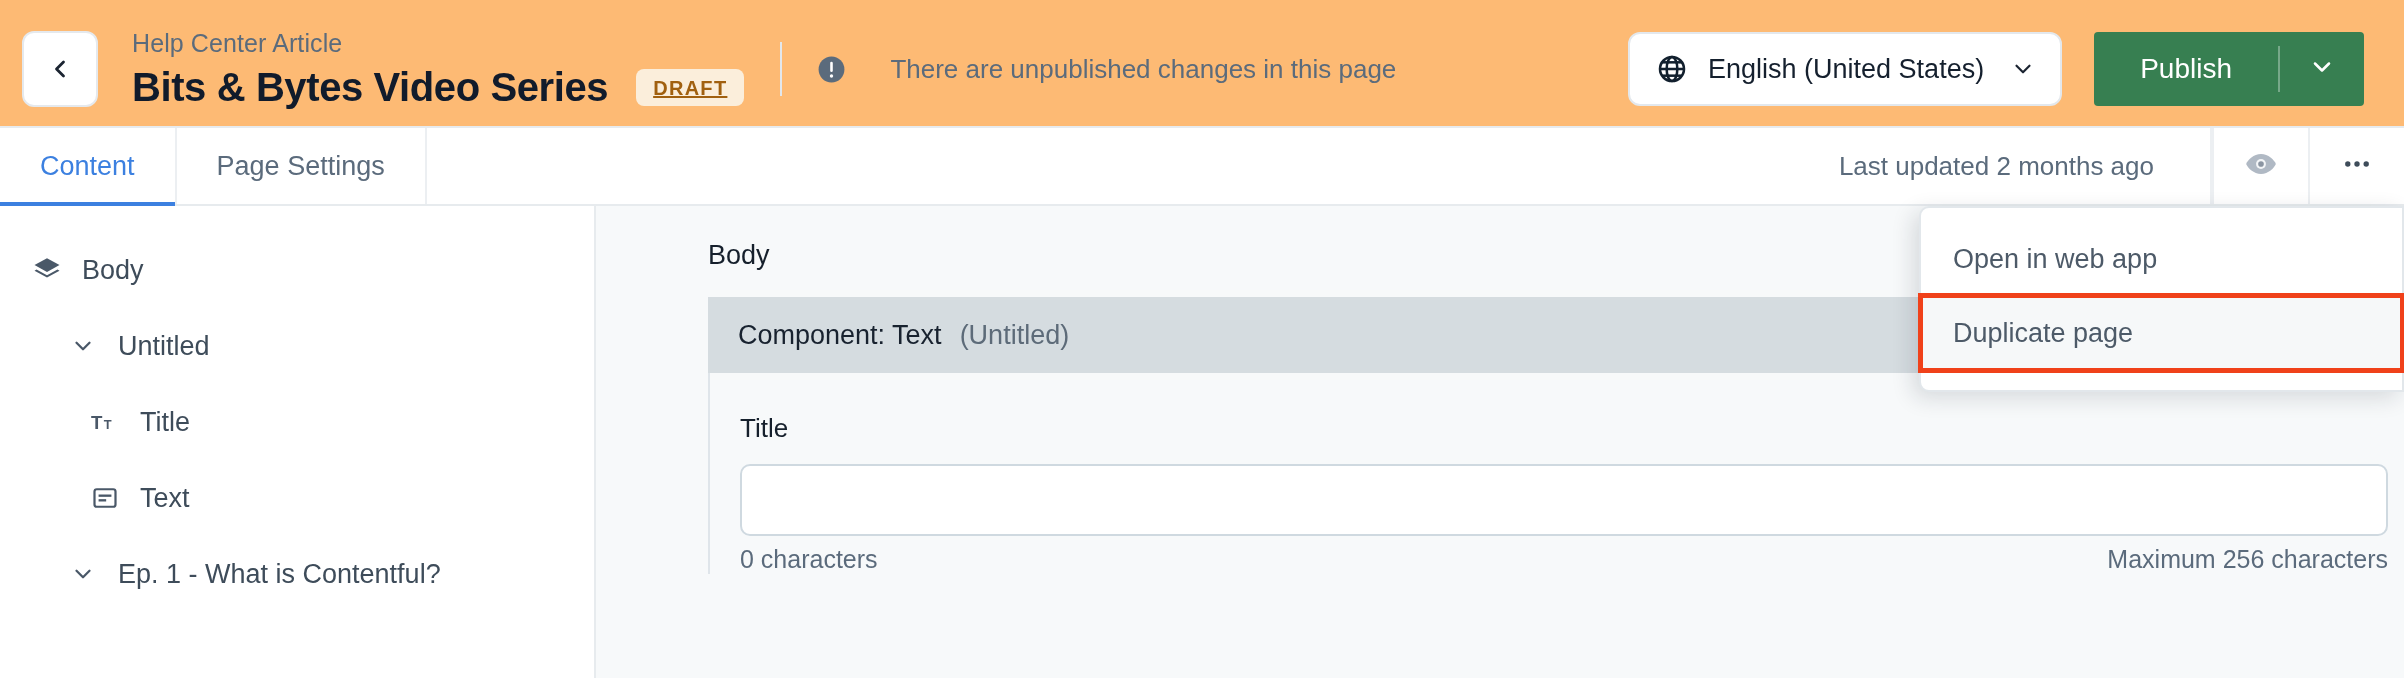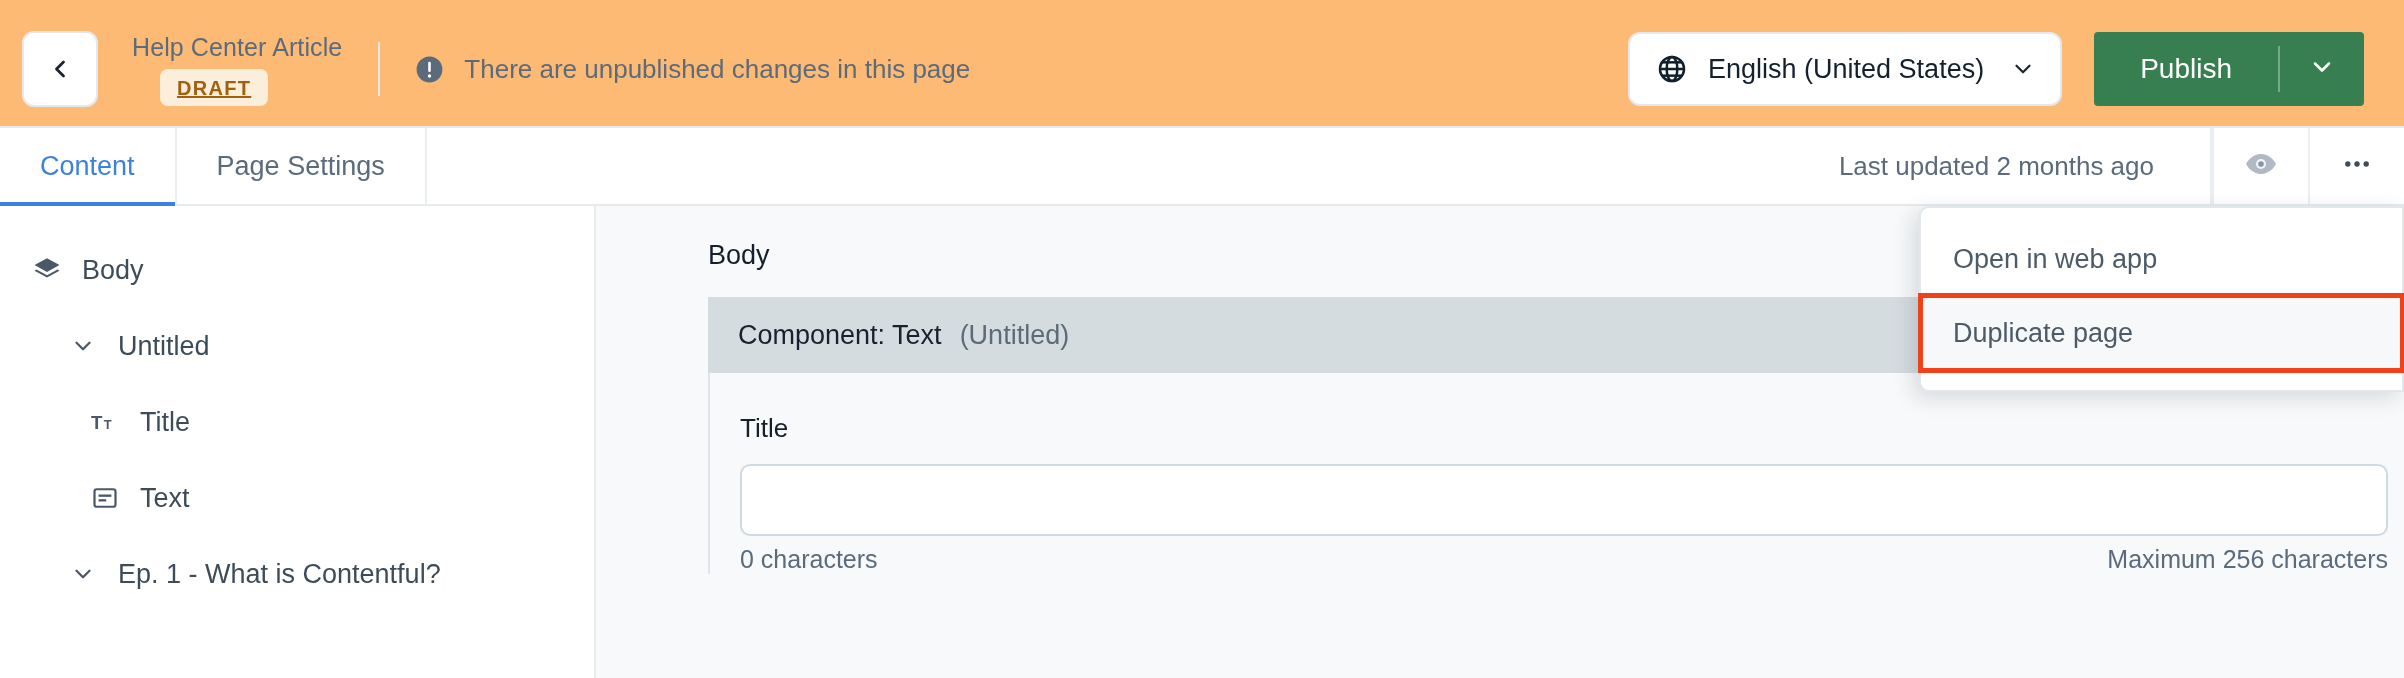--- a/index.html
+++ b/index.html
@@ -87,20 +87,21 @@
     height: 54px;
     background: #e2e7ec;
     margin: 0 34px 0 36px;
     flex: 0 0 auto;
   }
 
   .notice {
     display: flex;
     align-items: center;
     flex: 0 0 auto;
+    gap: 24px;
   }
   .notice-icon {
     width: 31px;
     height: 31px;
     flex: 0 0 auto;
   }
   .notice-text {
     margin-left: 19px;
     font-size: 26px;
     color: #5b6b7c;
@@ -339,20 +340,21 @@
       <span>
         <svg width="28" height="28" viewBox="0 0 24 24" fill="none" stroke="#1b2431" stroke-width="2.4" stroke-linecap="round" stroke-linejoin="round">
             <polyline points="15 18 9 12 15 6"></polyline>
           </svg>
       </span>
     </div>
 
     <div class="title-block">
       <div class="eyebrow">Help Center Article</div>
       <div class="title-row">
+        <div class="page-title">Bits &amp; Bytes Video Series</div>
         <div class="draft-badge">DRAFT</div>
       </div>
     </div>
 
     <div class="hdr-divider"></div>
 
     <div class="notice">
       <span class="notice-icon">
         <svg width="31" height="31" viewBox="0 0 24 24">
             <circle cx="12" cy="12" r="10" fill="#5b6b7c"></circle>

